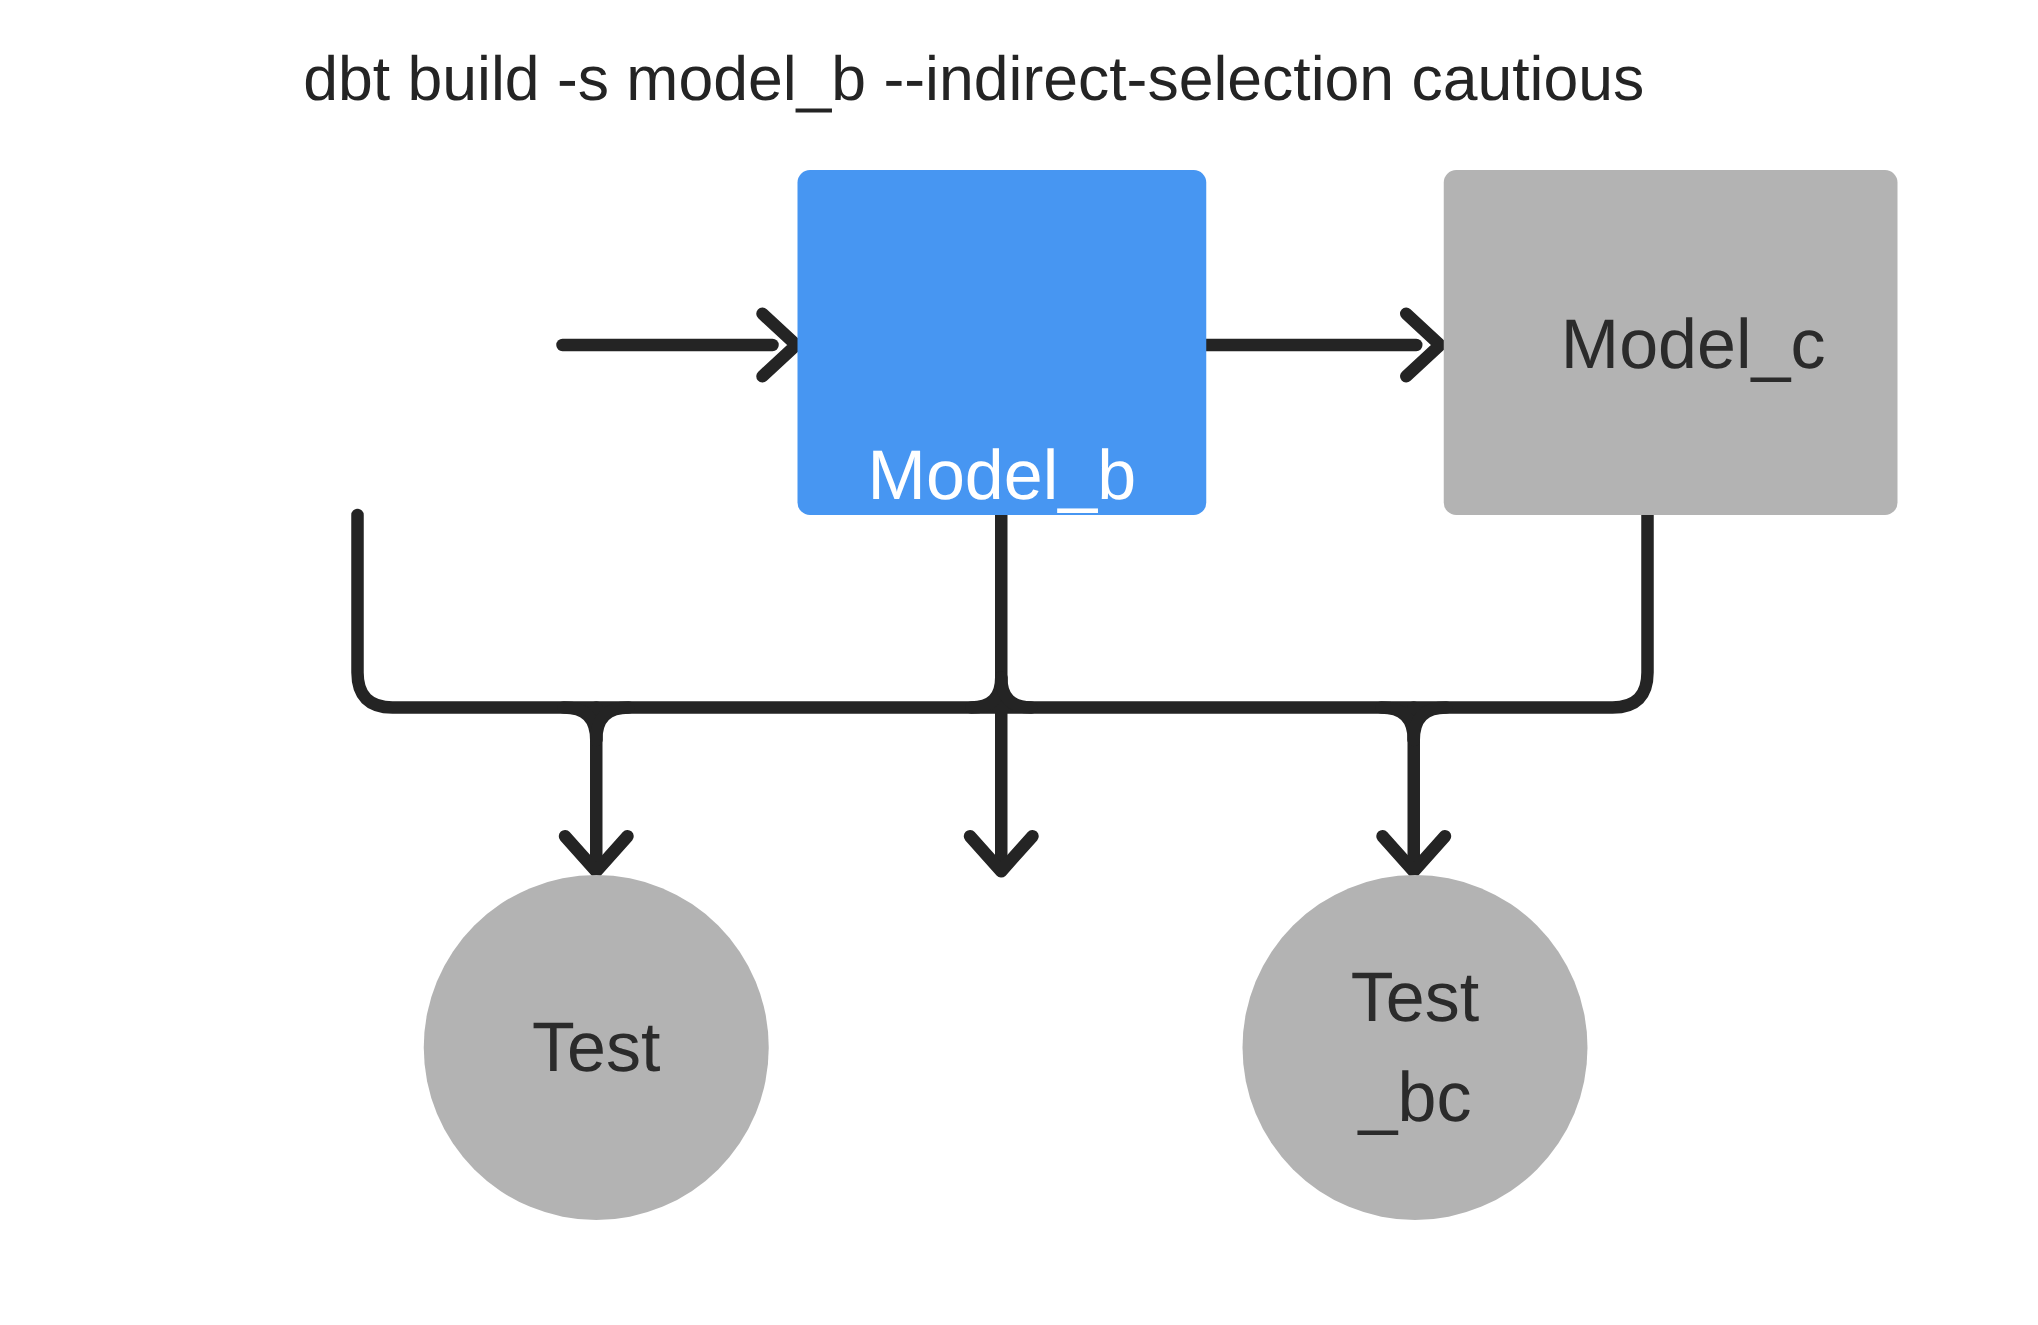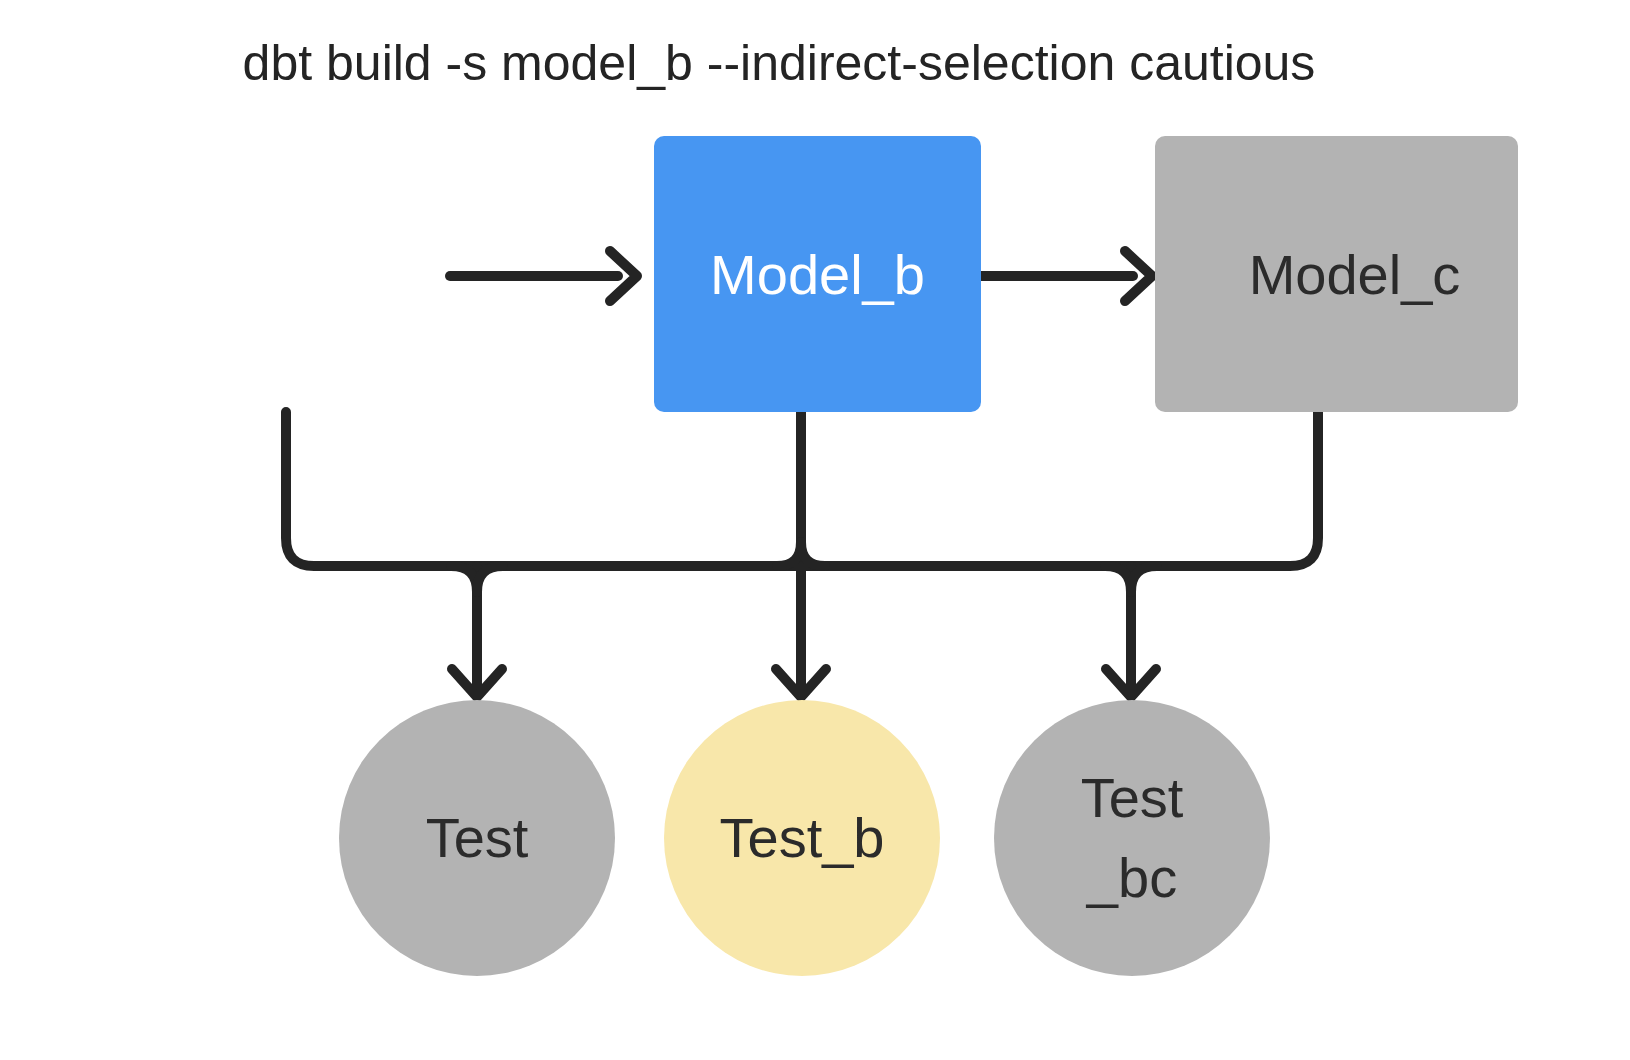--- a/index.html
+++ b/index.html
@@ -38,21 +38,21 @@
     border-radius: 10px;
     display: flex;
     align-items: center;
     justify-content: center;
   }
   .model-box .label {
     font-size: 56px;
     font-weight: 400;
   }
   .model-a { left: 122px; width: 328px; }
-  .model-b { left: 654px; width: 327px; }
+  .model-b { left: 638px; width: 327px; align-items: flex-end; }
   .model-c { left: 1155px; width: 327px; }
   .test-circle {
     position: absolute;
     top: 700px;
     width: 276px;
     height: 276px;
     border-radius: 50%;
     display: flex;
     flex-direction: column;
     align-items: center;
@@ -127,26 +127,20 @@
   </div>
   <div class="model-box model-c" style="background: rgb(179, 179, 179); padding-left: 36px;">
     <span class="label" style="color: rgb(43, 43, 43);">Model_c</span>
   </div>
 
   <div class="test-circle test-ab" style="background: rgb(179, 179, 179);">
     <div class="label">
       <div class="test-line">Test</div>
     </div>
   </div>
-  <div class="test-circle test-b" style="background: rgb(248, 231, 170);">
-    <div class="label">
-      <div class="test-line">Test_b</div>
-
-    </div>
-  </div>
   <div class="test-circle test-bc" style="background: rgb(179, 179, 179);">
     <div class="label">
       <div class="test-line">Test</div>
       <div class="test-line">_bc</div>
     </div>
   </div>
 
 </div>
 
 </body></html>

